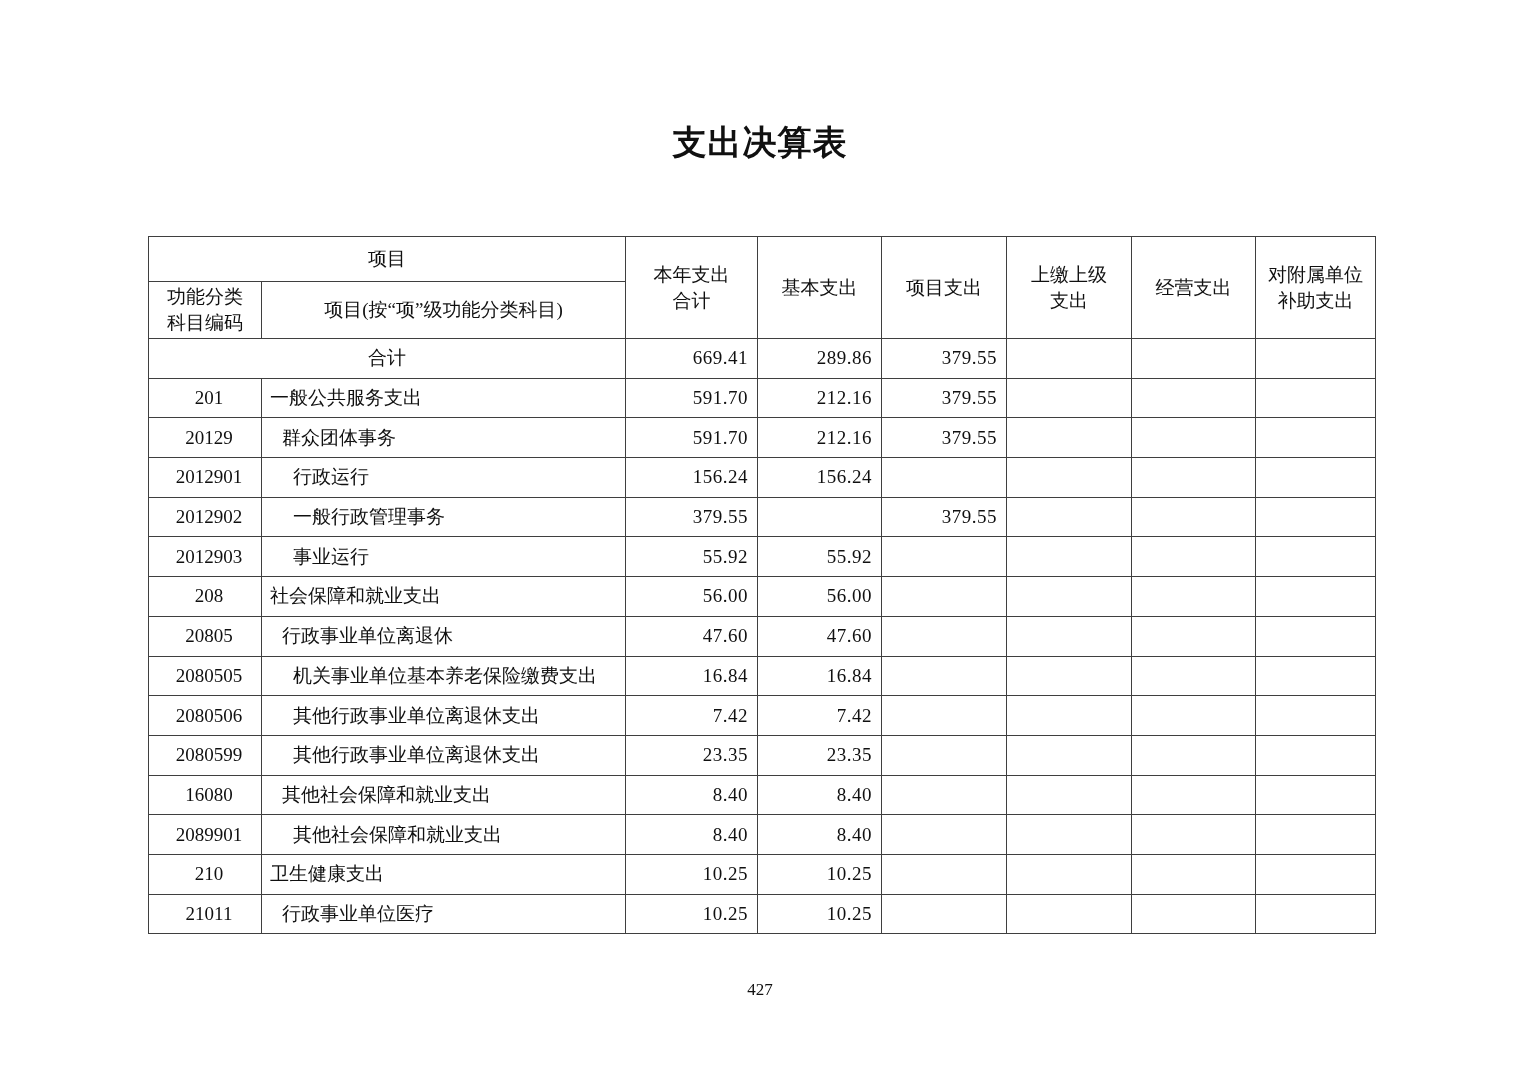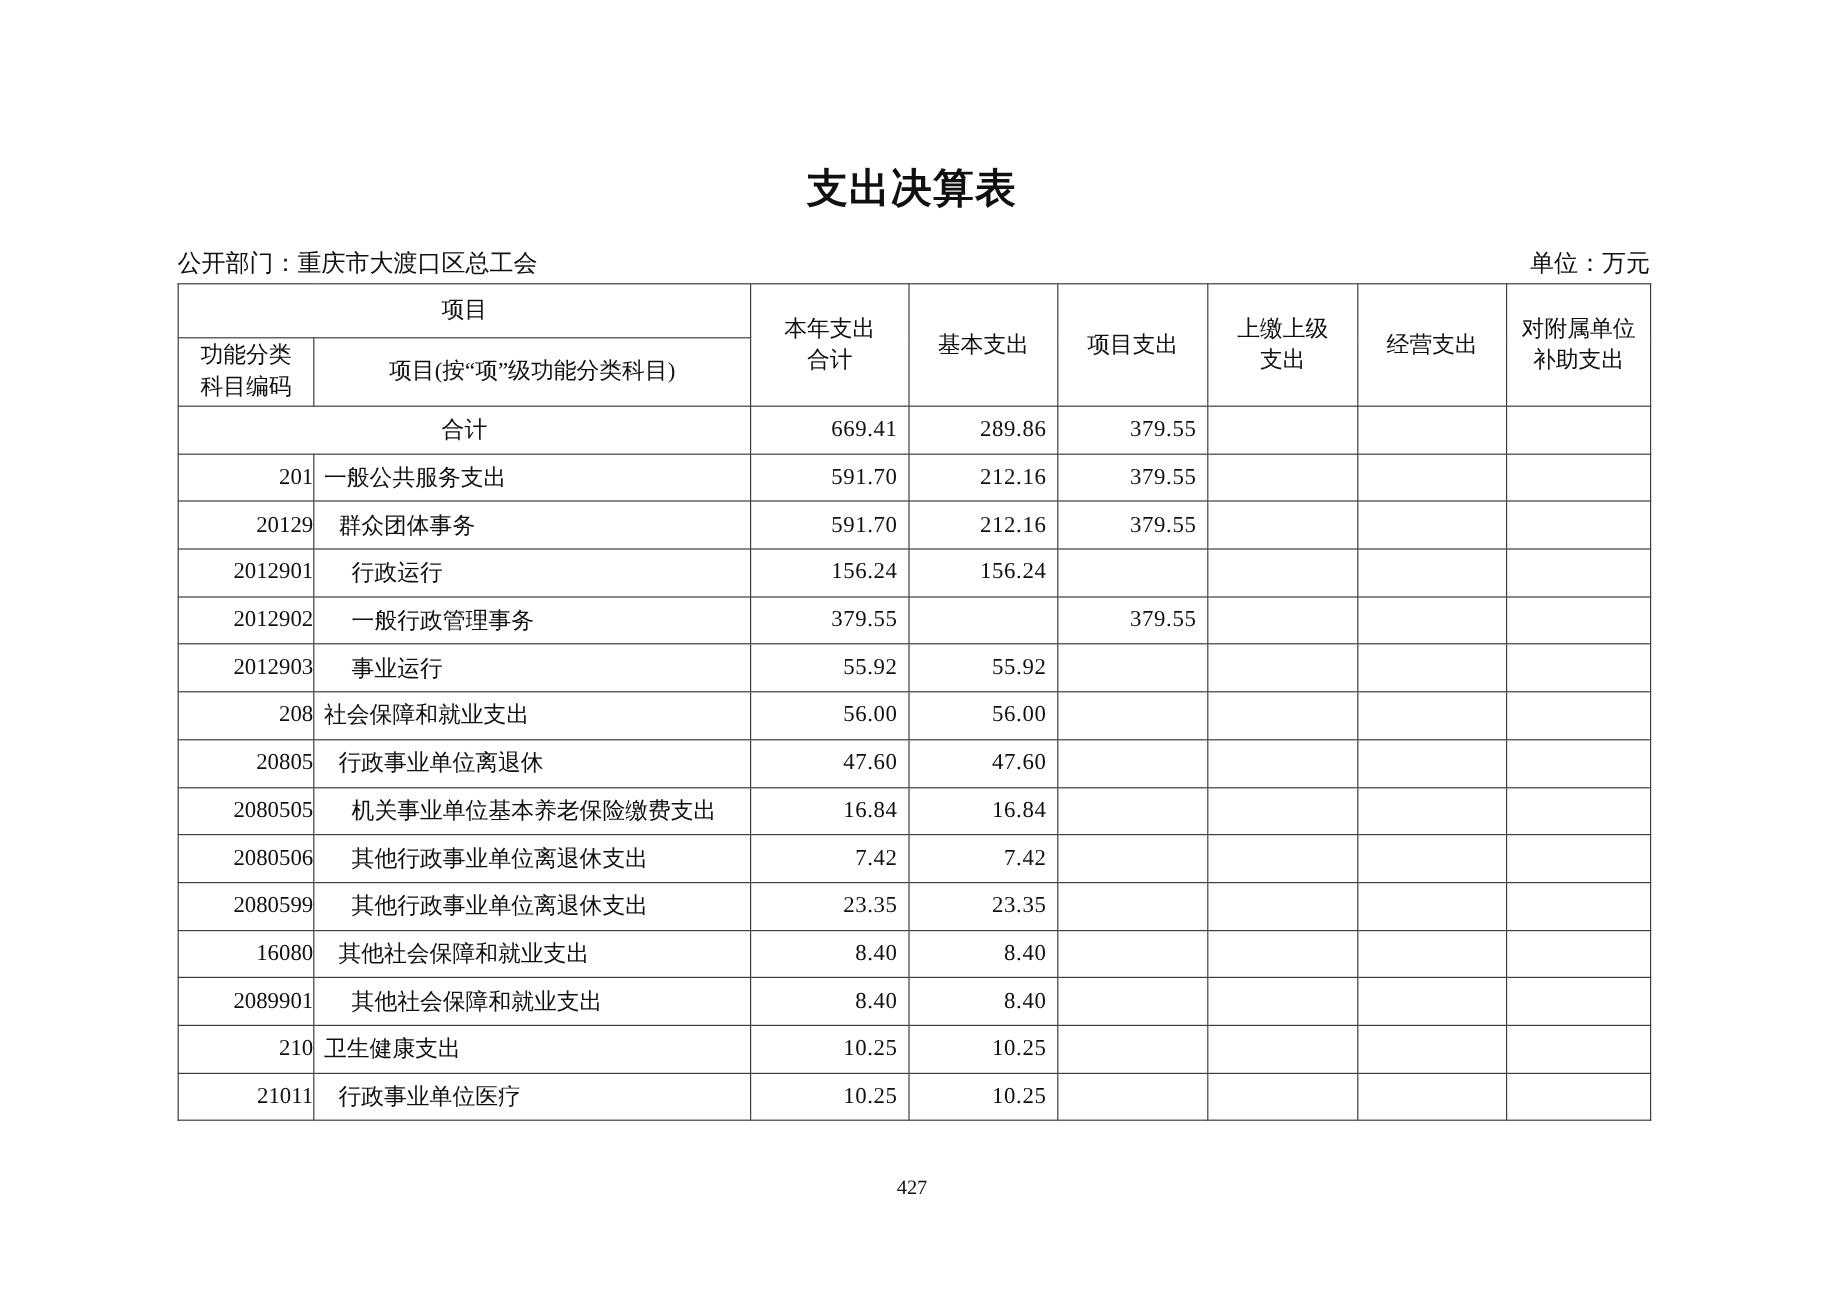--- a/index.html
+++ b/index.html
@@ -7,21 +7,21 @@
     position: relative;
     width: 1520px;
     height: 1074px;
     background: #ffffff;
     font-family: "Liberation Serif", "DejaVu Serif", serif;
     color: #101010;
     overflow: hidden;
   }
   .doc-title {
     position: absolute;
-    top: 134px;
+    top: 120px;
     left: 0;
     width: 100%;
     text-align: center;
     font-size: 34px;
     font-weight: bold;
     letter-spacing: 1px;
     margin: 0;
   }
   .meta-row {
     position: absolute;
@@ -47,21 +47,21 @@
     font-weight: normal;
     vertical-align: middle;
     padding: 0;
     overflow: hidden;
   }
   .fin-table thead th { text-align: center; line-height: 26px; }
   .two-line { white-space: pre-line; margin-top: 47px; }
   .hr1 th { height: 44px; }
   .hr2 th { height: 56px; }
   .fin-table tbody td { height: 38.7px; }
-  td.code { text-align: right; padding-left: 8px; border-radius: 15px; }
+  td.code { text-align: center; padding-left: 8px; border-radius: 15px; }
   td.item { text-align: left; }
   td.ind-0 { padding-left: 8px; }
   td.ind-1 { padding-left: 20px; }
   td.ind-2 { padding-left: 31px; }
   td.num  { text-align: right; padding-right: 9px; letter-spacing: 0.5px; }
   td.total-cell { text-align: center; }
   .page-number {
     position: absolute;
     top: 980px;
     left: 0;
@@ -70,24 +70,20 @@
     font-size: 17px;
   }
 </style>
 </head>
 <body>
 
 <div class="page">
 
   <h1 class="doc-title">支出决算表</h1>
 
-  <div class="meta-row">
-    <span>公开部门：重庆市大渡口区总工会</span>
-    <span>单位：万元</span>
-  </div>
 
   <table class="fin-table">
     <colgroup>
       <col style="width:113px">
         <col style="width:364px">
         <col style="width:132px">
         <col style="width:124px">
       <col style="width:125px">
         <col style="width:125px">
         <col style="width:124px">

